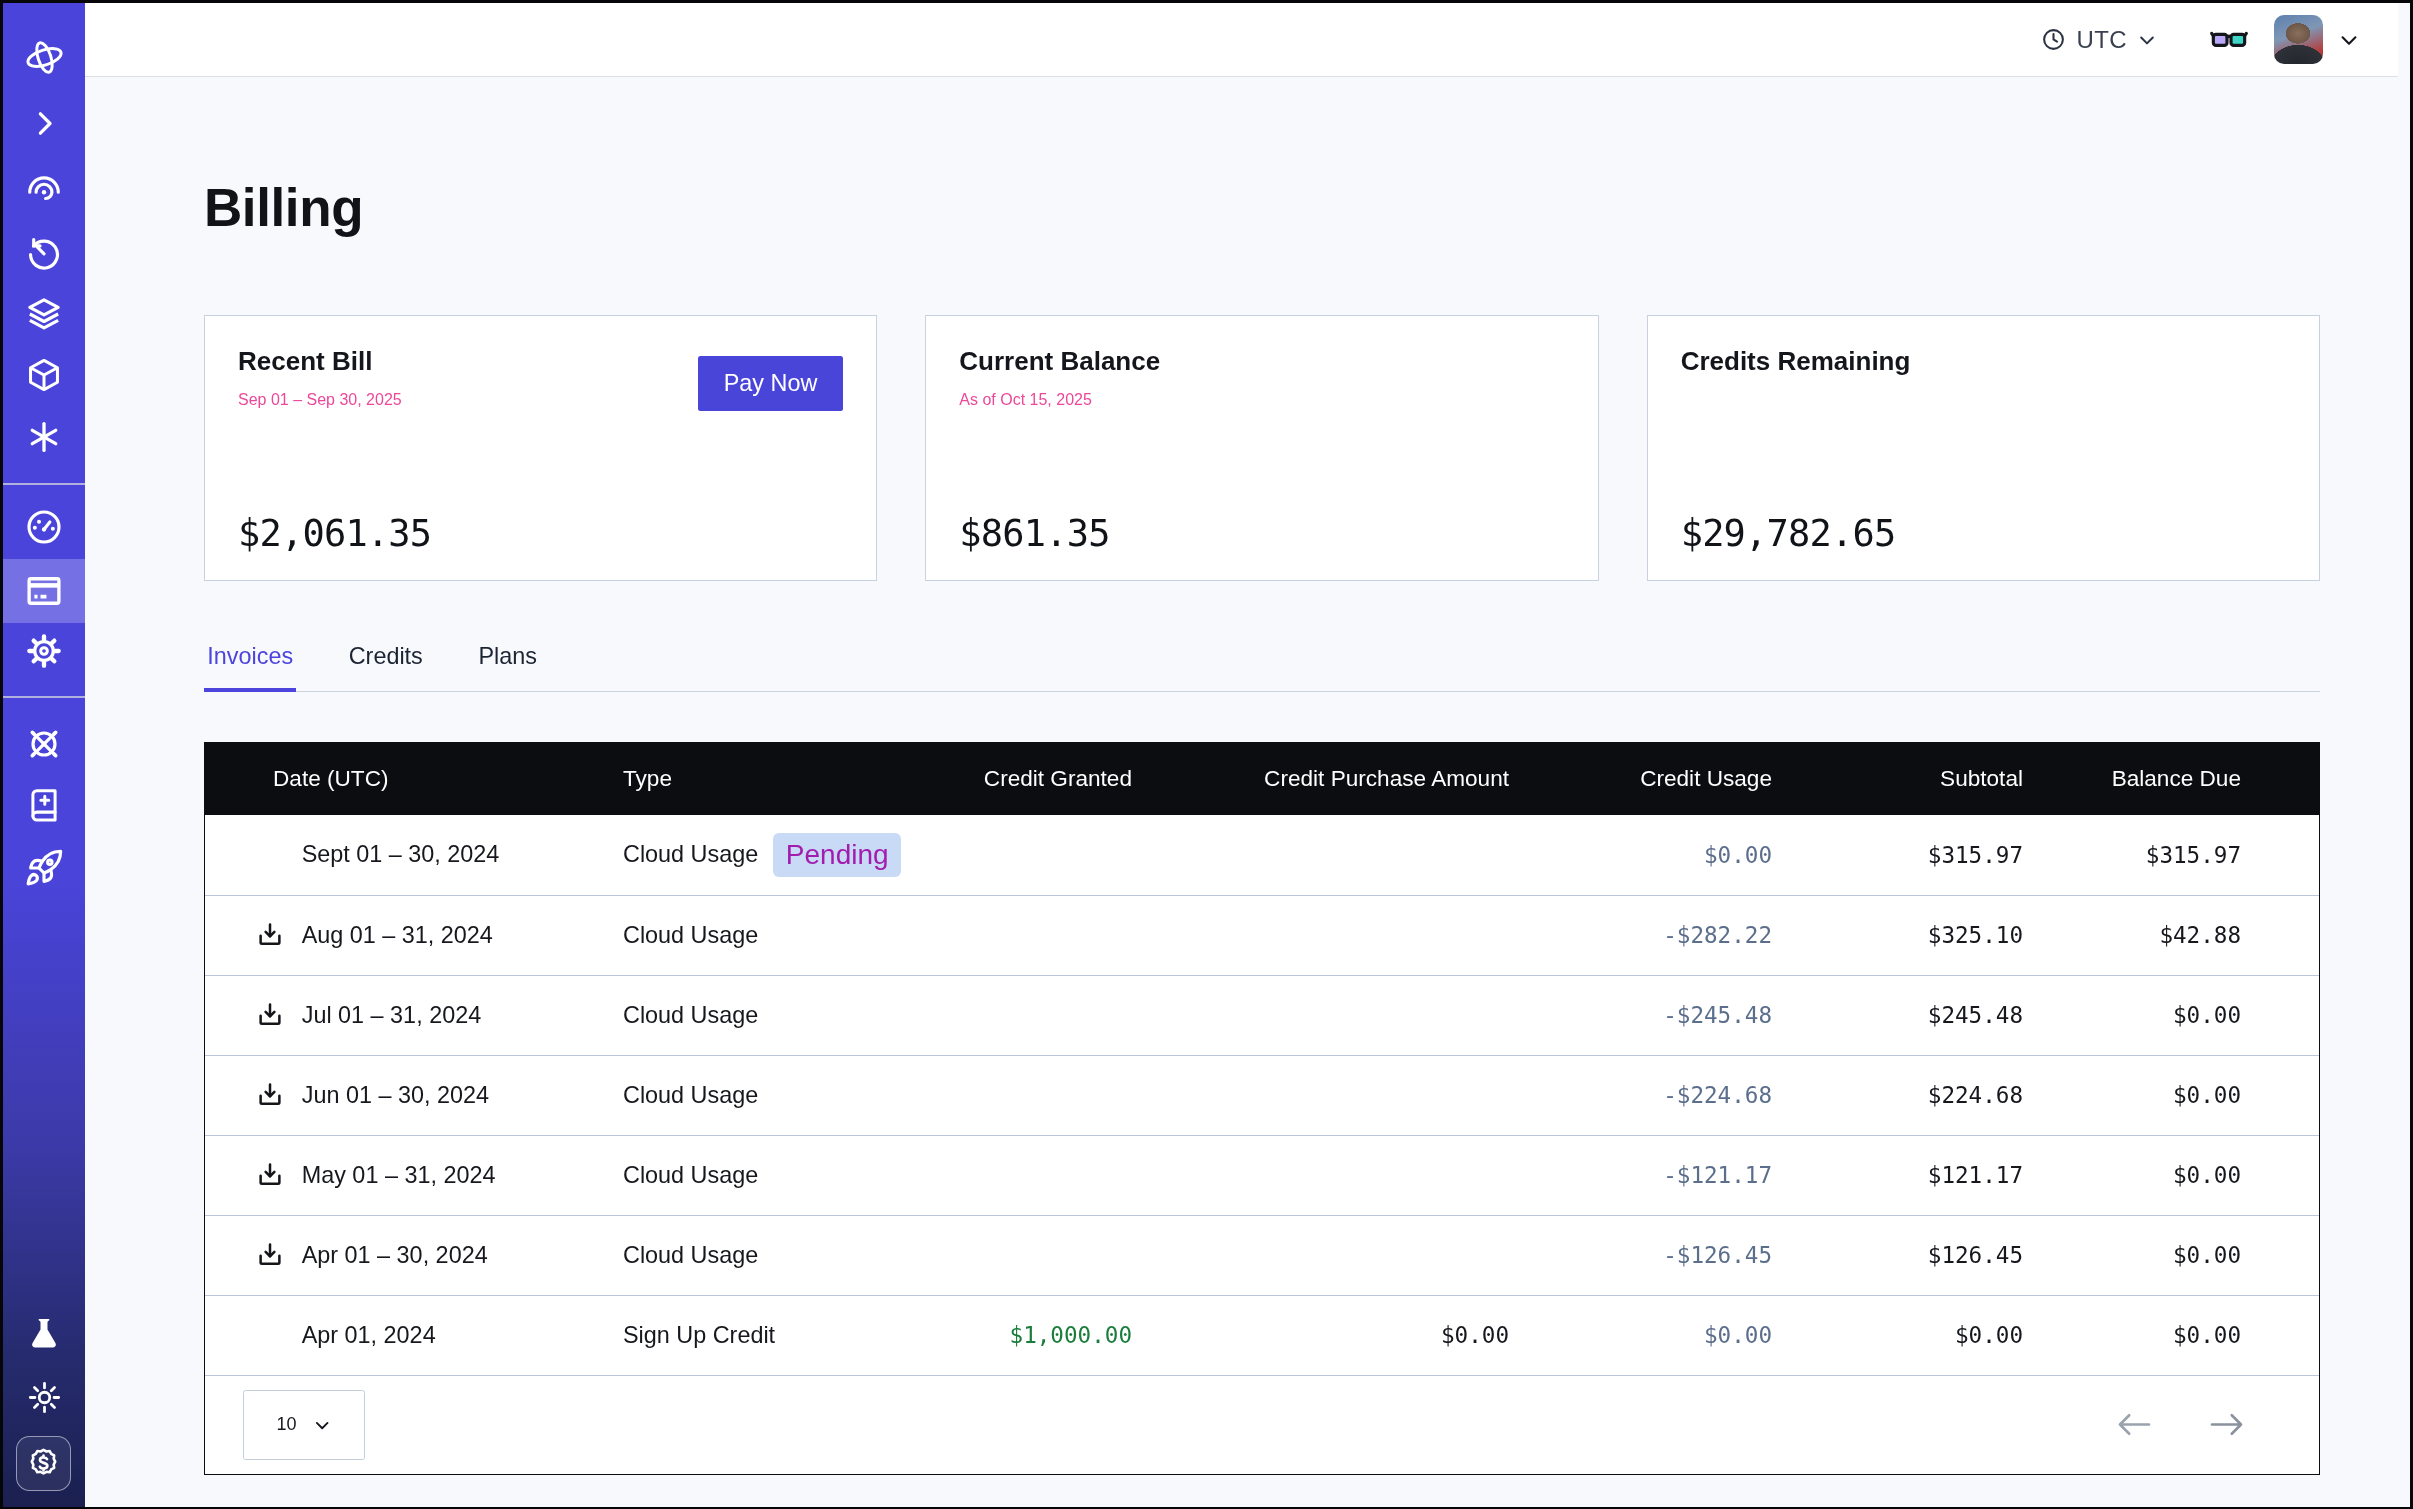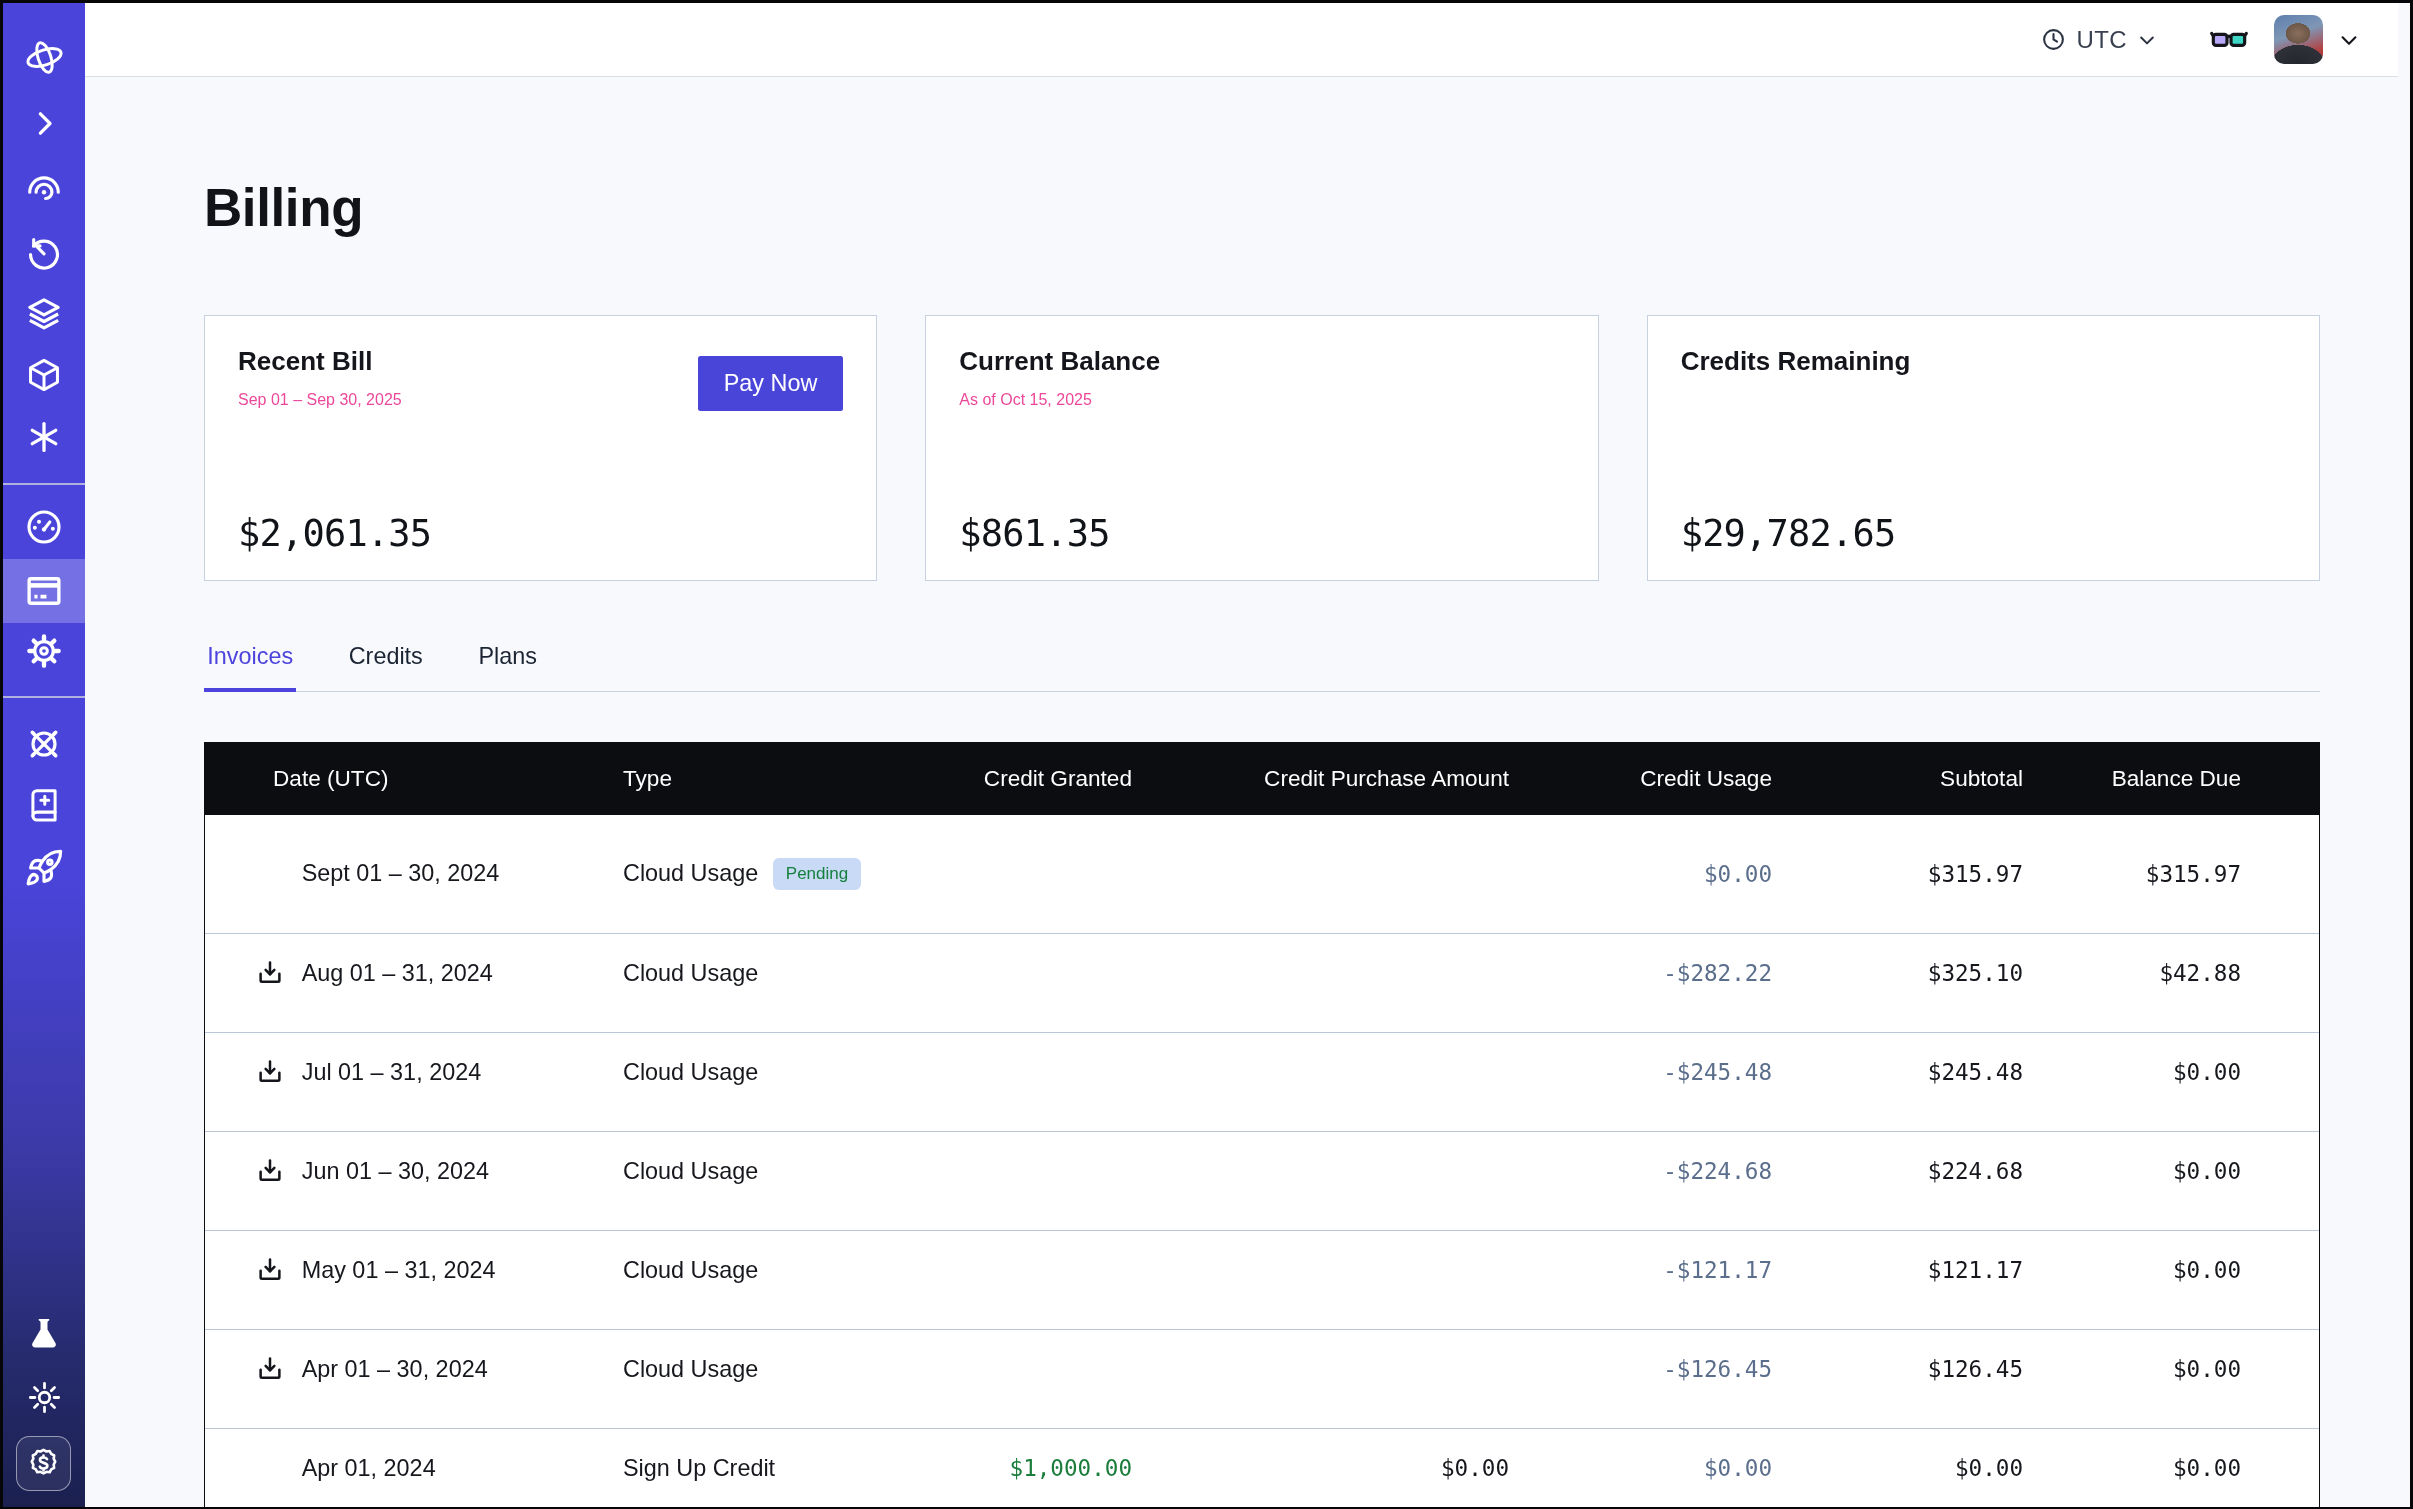--- a/index.html
+++ b/index.html
@@ -73,33 +73,33 @@
 
   
   .tablebox { margin-top:50px; background:#fff; border:1.7px solid #0c0d10; margin-bottom:100px; }
   .trow {
     display:grid;
     grid-template-columns:418px 335px 174px 377px 263px 251px 218px;
     padding-right:72px; align-items:center; height:80px;
   }
   .thead { background:#0c0d10; color:#fff; height:72px; }
   .thead .cell { font-size:22.6px; font-weight:400; }
-  .tbody .trow { border-top:1.7px solid #bac7d9;margin-top:19px; }
+  .tbody .trow { border-top:1.7px solid #bac7d9; }
   .tbody .trow:first-child { border-top:none; }
   .cell { display:flex; align-items:center; }
   .cell.right { justify-content:flex-end; }
   .date-cell { padding-left:50px; gap:16.7px; font-size:23.4px; }
   .thead .date-cell { padding-left:68px; }
   .dlbtn { width:30px; height:30px; display:flex; cursor:pointer; }
   .dlspacer { width:30px; height:30px; }
   .type-cell { gap:15px; font-size:23.4px; }
   .num { font-family:"DejaVu Sans Mono", monospace; font-size:22.6px; color:#16181d; justify-content:flex-end; }
   .num.usage { color:#5b6e8c; }
   .num.granted { color:#1a7d3b; }
-  .badge { background:#c8daf6; color:#15803d; font-size:17px; padding:5.9px 12.6px; border-radius:5.9px; }
+  .badge { background:#c8daf6; color:#a21caf; font-size:28px; padding:5.9px 12.6px; border-radius:5.9px; }
 
   
   .tfoot { border-top:1.7px solid #bac7d9; height:99px; display:flex; align-items:center; justify-content:space-between; padding:0 74px 0 38px; }
   .pagesize {
     width:122px; height:70px; border:1.7px solid #c3cedd; border-radius:2.5px; background:#fff;
     display:flex; align-items:center; justify-content:center; gap:16.7px; font-size:18px; cursor:pointer;
   }
   .pager { display:flex; gap:55px; }
   .pager .arrow { cursor:pointer; display:flex; }
 </style>

